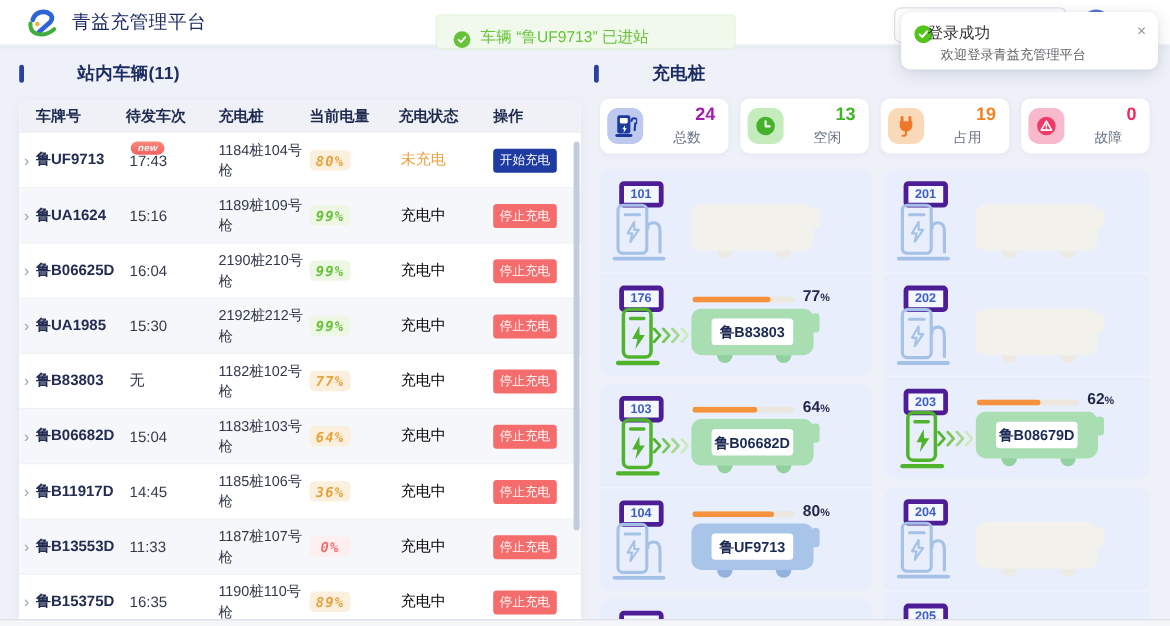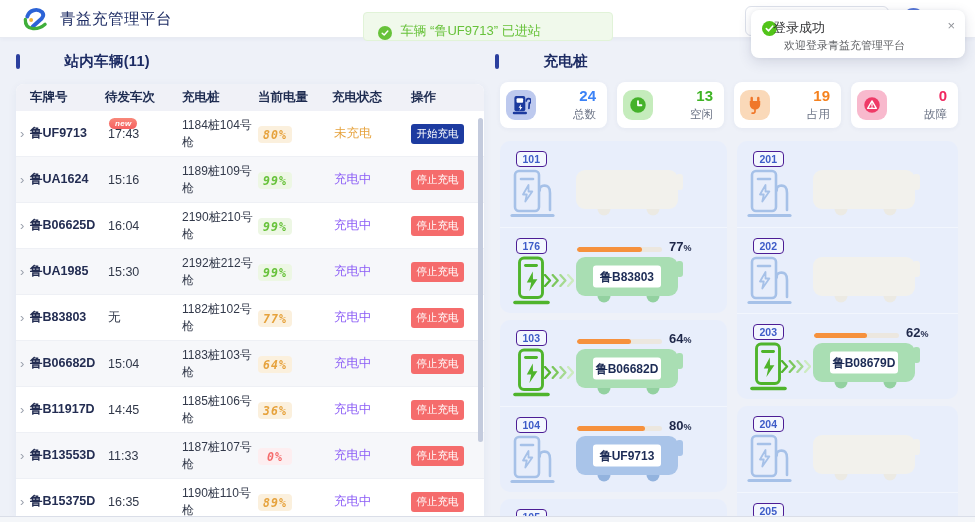--- a/index.html
+++ b/index.html
@@ -63,50 +63,50 @@
   .c-pile { font-size:12px; color:#32394a; line-height:17px; padding-right:2px; }
   .c-pct .pctbadge { display:inline-block; min-width:34px; text-align:center; padding:2px 5px 1px;
                      border-radius:4px;
                      font-family:"DejaVu Sans Mono", monospace; font-weight:bold; font-style:italic;
                      font-size:11.5px; letter-spacing:1px; }
   .pct-warn { background:#fbf0dd; color:#e6a23c; }
   .pct-ok { background:#edf7e4; color:#67c23a; }
   .pct-danger { background:#fdeef0; color:#f56c6c; }
   .c-status { font-size:12.5px; padding-left:2px; }
   .st-warn { color:#e6a23c; }
-  .st-ok { color:#8b5cf6; }
+  .st-ok { color:#000000; }
   .c-act button { width:53px; height:20px; margin-left:0; border:none; border-radius:3px;
                   color:#fff; font-size:10.5px; font-family:inherit; cursor:pointer; display:block; }
   .act-start { background:#1d3ba0; }
   .act-stop { background:#f56c6c; }
   .vscroll { position:absolute; left:462px; top:34px; width:5px; height:324px; border-radius:3px;
              background:#c4cbdd; z-index:3; }
 
   
   .stats { position:absolute; left:500px; top:82px; width:458px; display:flex; gap:10px; }
   .stat-card { width:107px; height:46px; background:#fff; border-radius:8px; position:relative;
                box-shadow:0 1px 5px rgba(40,60,120,.05); }
   .stat-icon { position:absolute; left:6px; top:8px; width:30px; height:30px; border-radius:9px;
                display:flex; align-items:center; justify-content:center; }
   .stat-num { position:absolute; right:11px; top:5px; font-size:15px; font-weight:bold; text-align:right; }
-  .stat-label { position:absolute; right:11px; top:25px; font-size:11.5px; color:#6a7284; text-align:right;font-family:Liberation Mono, monospace; }
+  .stat-label { position:absolute; right:23px; top:25px; font-size:11.5px; color:#6a7284; text-align:right;font-family:Liberation Mono, monospace; }
   .ic-blue { background:#bdc9ee; } .ic-green { background:#c5ecbc; }
   .ic-orange { background:#fad9b9; } .ic-red { background:#f8b9cd; }
-  .n-blue { color:#3b82f6;text-align:center; } .n-green { color:#3fb425; } .n-orange { color:#f5821f; } .n-red { color:#f0275f; }
+  .n-blue { color:#a21caf;text-align:center; } .n-green { color:#3fb425; } .n-orange { color:#f5821f; } .n-red { color:#f0275f; }
 
   
   .pilegrid { position:absolute; left:500px; top:141px; width:458px; height:375px; overflow:hidden; }
   .pcol { position:absolute; top:0; display:flex; flex-direction:column; gap:7px; }
   .pcol-0 { left:0; width:227px; }
   .pcol-1 { left:237px; width:221px; }
   .pcard { background:#e8eefb; border-radius:10px; overflow:hidden; }
   .prow { position:relative; height:86px; }
   .prow + .prow { border-top:1px solid #f2f6fd; }
   .pbadge { position:absolute; left:16px; top:10px; padding:0.5px 5.5px 1.5px; background:#f3f7fe;
-            border:1px solid #4c1d95; border-radius:4px; font-size:10.5px; font-weight:bold; color:#3d5cc8; line-height:12px; }
+            border:4px solid #4c1d95; border-radius:4px; font-size:10.5px; font-weight:bold; color:#3d5cc8; line-height:12px; }
   .picon { position:absolute; left:10px; top:27px; }
   .parrows { position:absolute; left:44px; top:45px; }
   .pbus { position:absolute; left:76px; top:29px; }
   .pprog { position:absolute; display:block; left:77px; top:19px; width:85px; height:5px; border-radius:3px; background:#ece7df; overflow:hidden; }
   .pprog .fill { display:block; height:5px; border-radius:3px; background:#f6913d; }
   .ppct { position:absolute; left:169px; top:11px; font-size:13px; font-weight:bold; color:#1e2749; }
   .ppct .sym { font-size:9px; }
 
   
   .bottom-strip { position:absolute; left:0; top:516px; width:975px; height:6px;

